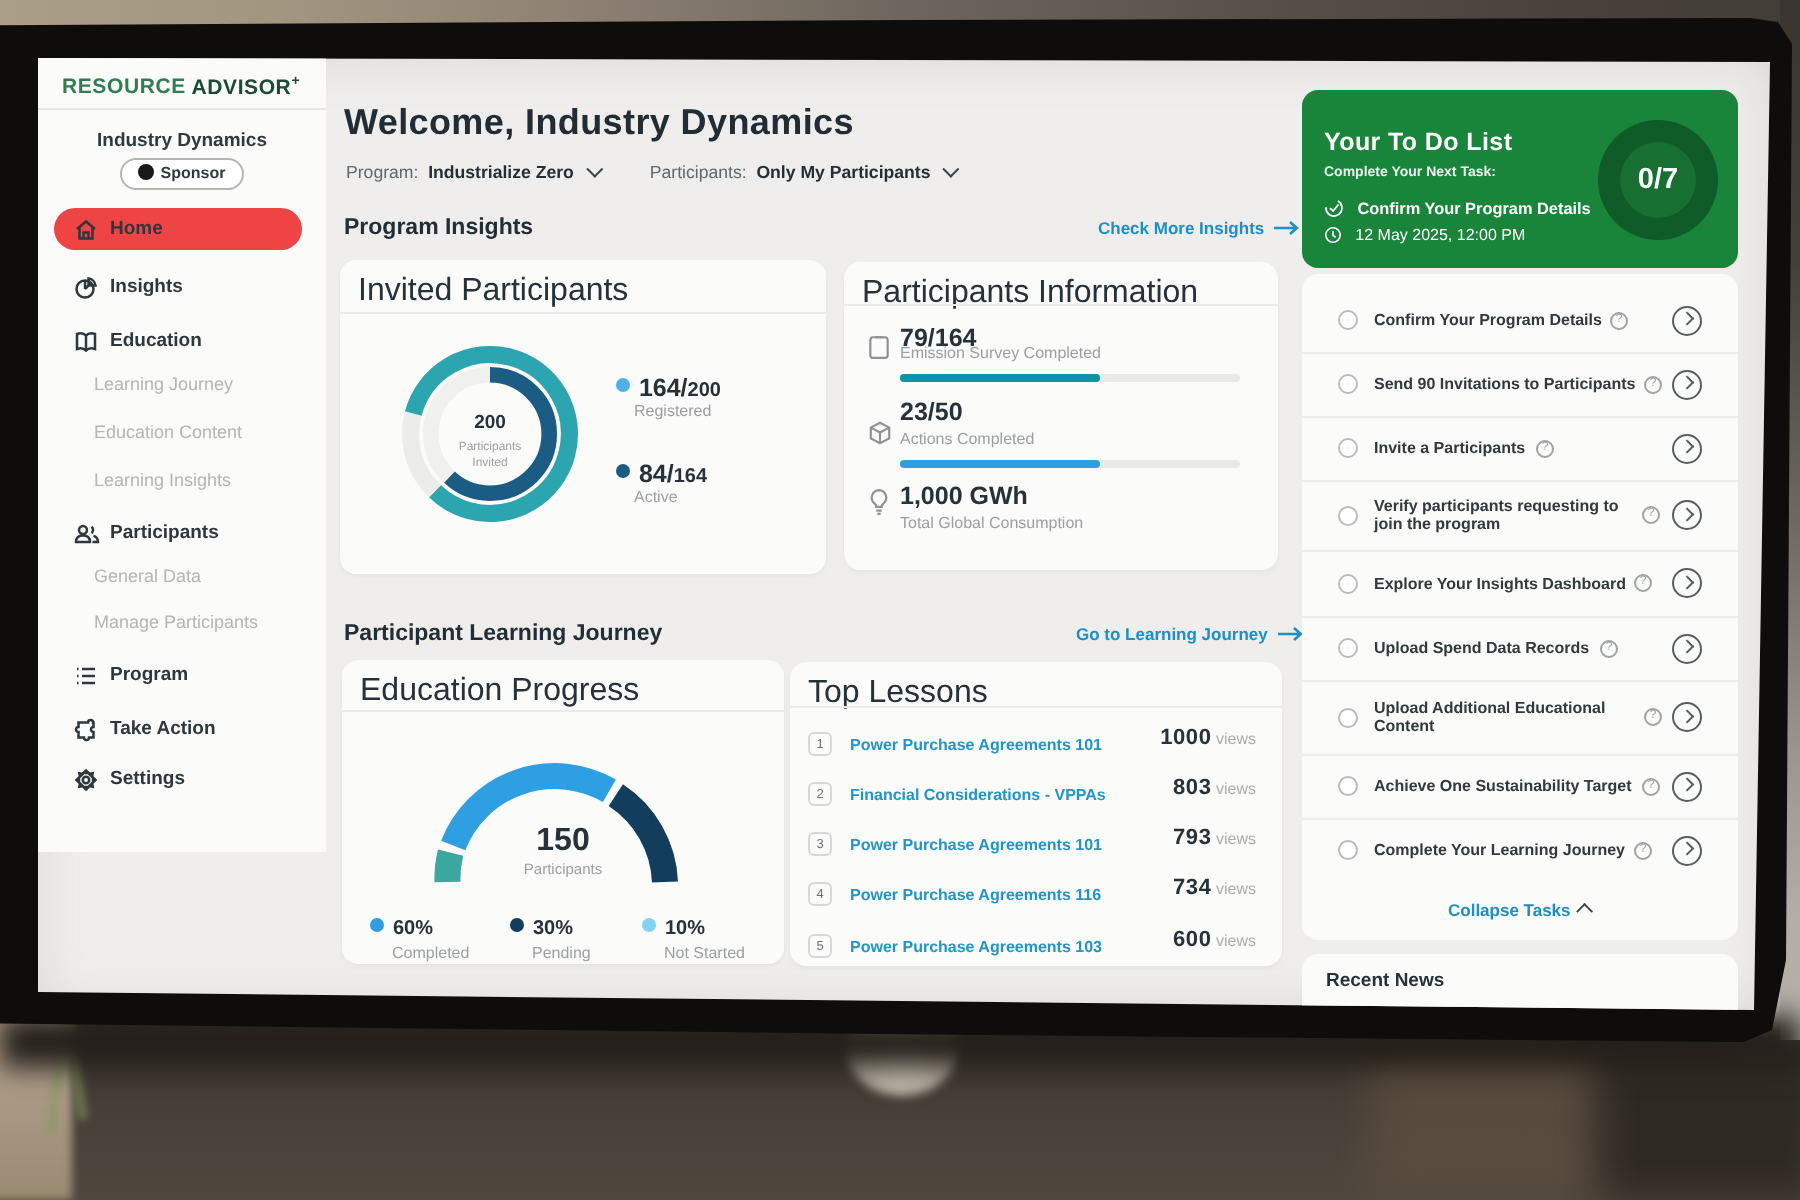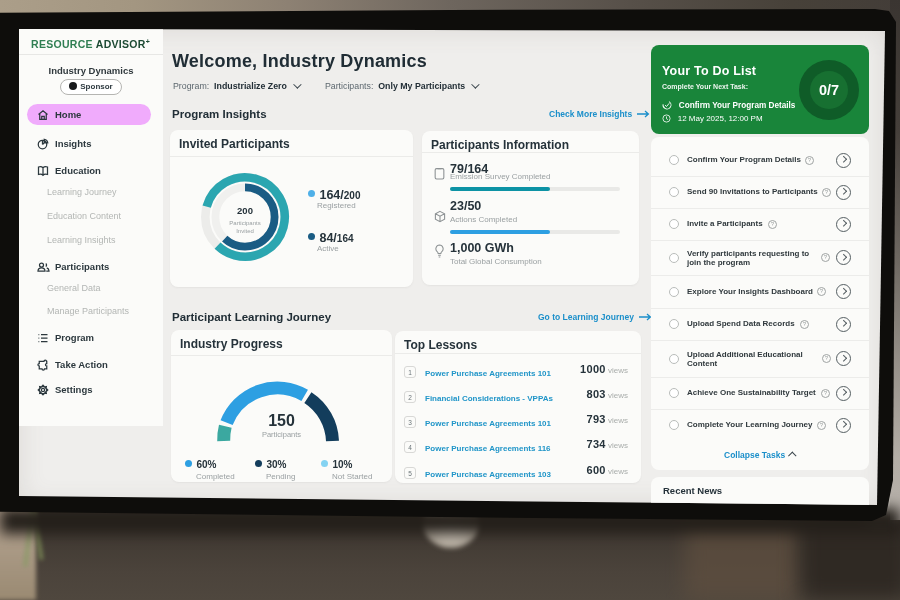--- a/index.html
+++ b/index.html
@@ -32,25 +32,25 @@
 #logo .r { color:#2f7e52; } #logo .a { color:#1c4a33; }
 #logo sup { font-size:7px; }
 #sbdiv { left:0; top:25px; width:144px; height:1px; background:#e7e7e5; }
 #orgname { left:0; top:36px; width:144px; text-align:center; font-size:9.5px; font-weight:bold; color:#30393d; }
 #sponsor { left:41px; top:50px; width:62px; height:16px; border:1px solid #b5b5b2; border-radius:9px;
   background:#fff; font-size:8px; color:#2e3a40; font-weight:bold; line-height:14px; text-align:center; }
 #sponsor .dot { display:inline-block; width:8px; height:8px; border-radius:50%; background:#17191b; vertical-align:-1px; margin-right:3px; }
 .mi { left:8px; width:124px; height:21px; line-height:21px; font-size:9.5px; font-weight:bold; color:#2c383e; white-space:nowrap; }
 .mi svg { position:absolute; left:10px; top:4.5px; }
 .mi span { position:absolute; left:28px; }
-.mi.act { background:#f0abfc; border-radius:10.5px; }
+.mi.act { background:#ef4444; border-radius:10.5px; }
 .ms { left:28px; width:110px; height:16px; line-height:16px; font-size:9px; color:#b3b6b4; white-space:nowrap; }
 
 .card { background:#fbfbf9; border-radius:8px; box-shadow:0 1px 2px rgba(60,60,60,.06); }
-.ctitle { position:absolute; left:9px; top:7px; font-size:12px; font-weight:bold; color:#25323a; white-space:nowrap; }
+.ctitle { position:absolute; left:9px; top:7px; font-size:16px; font-weight:normal; color:#25323a; white-space:nowrap; }
 .cdiv { position:absolute; left:0; width:100%; height:1px; background:#ebebe9; }
 #h1 { left:153px; top:22px; font-size:18px; font-weight:bold; color:#202d35; letter-spacing:.2px; white-space:nowrap; }
 #filters { left:154px; top:52px; font-size:8.8px; color:#5d686f; white-space:nowrap; }
 #filters b { color:#232f37; }
 #filters .gap { display:inline-block; width:26px; }
 .chev { display:inline-block; width:6px; height:6px; border-right:1.4px solid #3a454c; border-bottom:1.4px solid #3a454c; transform:rotate(45deg) translateY(-2px); margin-left:6px; }
 .sechead { font-size:11.5px; font-weight:bold; color:#212e36; white-space:nowrap; }
 .link { font-size:8.5px; font-weight:bold; color:#1b8fca; white-space:nowrap; }
 .lesson { position:absolute; left:9px; width:228px; height:18px; white-space:nowrap; }
 .num { display:inline-block; width:12px; height:12px; border:1px solid #d8d8d6; border-radius:3px; font-size:6.5px; color:#6a7478; text-align:center; line-height:12px; vertical-align:1px; }
@@ -192,21 +192,21 @@
         <div style="width:59%;height:4px;background:#2d9fe2;border-radius:2px;"></div>
       </div>
     <svg class="abs" style="left:12px; top:113px;" width="11" height="14" viewBox="0 0 20 26" fill="none" stroke="#8d9294" stroke-width="2">
         <path d="M10 2 a7 7 0 0 1 4 12.5 c-1 .8-1.5 1.8-1.5 3 h-5 c0-1.2-.5-2.2-1.5-3 A7 7 0 0 1 10 2 Z M7.5 21 h5 M8.5 24 h3"></path>
       </svg>
     <div class="abs" style="left:28px; top:110px; font-size:12.5px; font-weight:bold; color:#25323a;">1,000 GWh</div>
     <div class="abs" style="left:28px; top:126px; font-size:8px; color:#9aa0a2;">Total Global Consumption</div>
   </div>
 
   <div class="abs card" style="left:152px; top:301px; width:221px; height:152px;">
-    <div class="ctitle">Industry Progress</div>
+    <div class="ctitle">Education Progress</div>
     <div class="cdiv" style="top:25px;"></div>
     <svg class="abs" style="left:40px; top:44px;" width="136" height="74" viewBox="0 0 136 74">
       <path d="M 12.7 67 A 54.5 54.5 0 0 1 14.3 52.3" fill="none" stroke="#3ba8a0" stroke-width="13"></path>
       <path d="M 15.6 48.7 A 54.5 54.5 0 0 1 93.7 21.4" fill="none" stroke="#2d9fe2" stroke-width="13"></path>
       <path d="M 96.9 23.6 A 54.5 54.5 0 0 1 121.5 67" fill="none" stroke="#133d5c" stroke-width="13"></path>
     </svg>
     <div class="abs" style="left:0; top:82px; width:221px; text-align:center; font-size:16px; font-weight:bold; color:#25323a;">150</div>
     <div class="abs" style="left:0; top:100px; width:221px; text-align:center; font-size:7.5px; color:#9aa0a2;">Participants</div>
     <div class="abs" style="left:14px; top:124px;"><span style="display:inline-block;width:7px;height:7px;border-radius:50%;background:#2d9fe2;vertical-align:1px;"></span>&nbsp;<span style="font-size:10px;font-weight:bold;color:#25323a;">60%</span><div style="margin-left:11px;font-size:8px;color:#9aa0a2;">Completed</div></div>
     <div class="abs" style="left:84px; top:124px;"><span style="display:inline-block;width:7px;height:7px;border-radius:50%;background:#133d5c;vertical-align:1px;"></span>&nbsp;<span style="font-size:10px;font-weight:bold;color:#25323a;">30%</span><div style="margin-left:11px;font-size:8px;color:#9aa0a2;">Pending</div></div>

